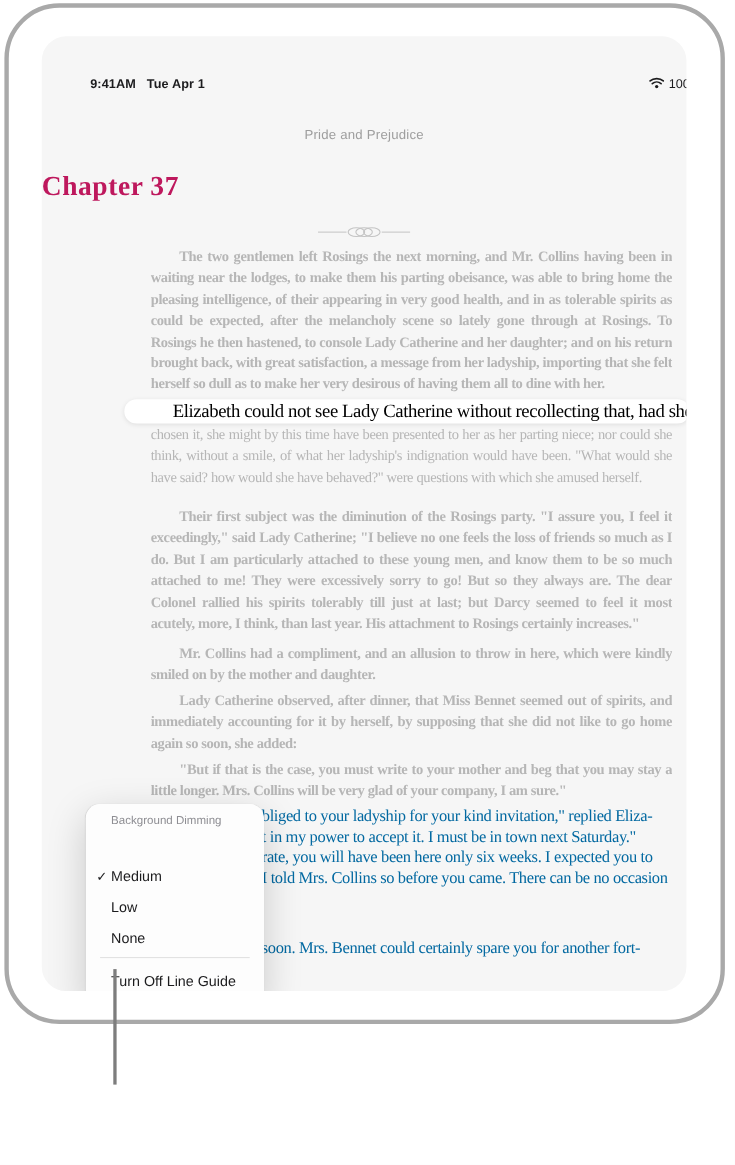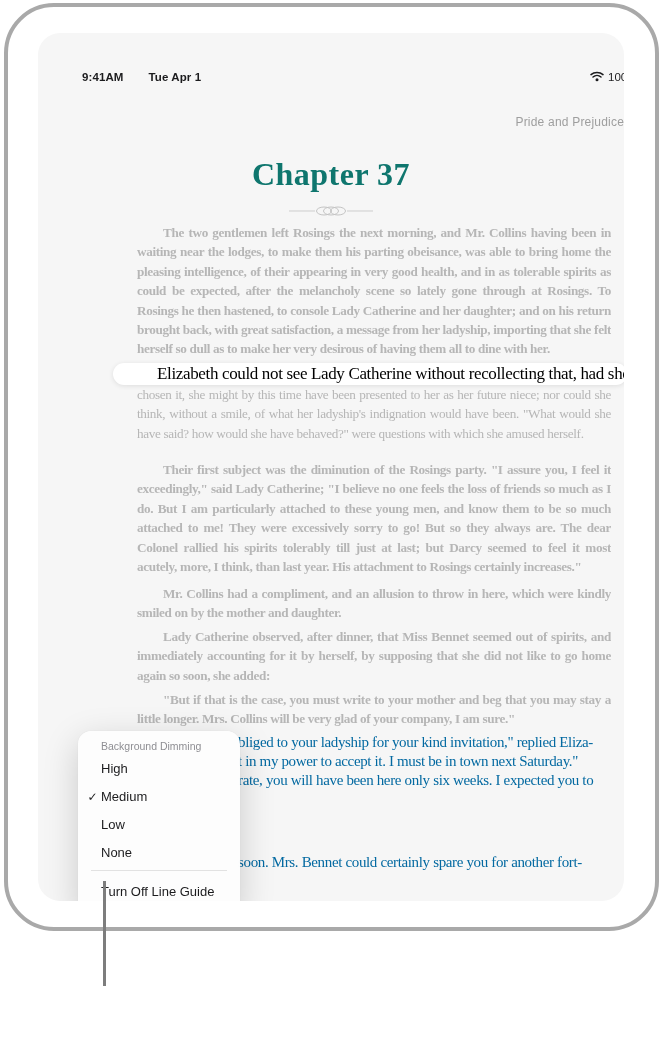--- a/index.html
+++ b/index.html
@@ -19,36 +19,36 @@
   .screen{
     position:absolute;left:38px;top:33px;width:586px;height:868px;
     background:#f6f6f6;border-radius:22px;overflow:hidden;
   }
 
   
   .status-left{
     position:absolute;left:44px;top:37px;height:14px;line-height:14px;
     font-size:11.5px;font-weight:700;color:#1c1c1e;letter-spacing:0.1px;
   }
-  .status-left .date{margin-left:25px;text-align:right;}
+  .status-left .date{margin-left:10px;text-align:right;}
   .status-right{
     position:absolute;top:37px;left:552px;height:14px;
     display:flex;align-items:center;gap:4px;
   }
   .status-right .pct{font-size:11.5px;color:#1c1c1e;}
 
   
   .running-header{
-    position:absolute;left:0;top:82px;width:100%;text-align:right;
+    position:absolute;left:0;top:82px;width:100%;text-align:center;
     font-size:12px;color:#9e9e9e;letter-spacing:0.2px;
   }
   .chapter-title{
-    position:absolute;left:0;top:123px;width:100%;text-align:center;
+    position:absolute;left:0;top:123px;width:100%;text-align:left;
     font-family:"Liberation Serif","DejaVu Serif",serif;
-    font-size:32px;font-weight:700;color:#0f766e;letter-spacing:0.5px;
+    font-size:25px;font-weight:700;color:#be185d;letter-spacing:0.5px;
   }
   .ornament{position:absolute;top:171px;left:50%;transform:translateX(-50%);}
   .page-number{
     position:absolute;left:0;top:851px;width:100%;text-align:left;
     font-size:12px;color:#9b9b9b;margin-top:43px;
   }
 
   
   .para{
     position:absolute;left:99px;width:474px;
@@ -145,40 +145,37 @@
         <line x1="58" y1="7" x2="84" y2="7" stroke="#cdcdcd" stroke-width="1"></line>
       </svg>
     </div>
 
     <div class="para indent p1">The two gentlemen left Rosings the next morning, and Mr. Collins having been in waiting near the lodges, to make them his parting obeisance, was able to bring home the pleasing intelligence, of their appearing in very good health, and in as tolerable spirits as could be expected, after the melancholy scene so lately gone through at Rosings. To Rosings he then hastened, to console Lady Catherine and her daughter; and on his return brought back, with great satisfaction, a message from her ladyship, importing that she felt herself so dull as to make her very desirous of having them all to dine with her.</div>
 
     <div class="line-guide">
       <span>Elizabeth could not see Lady Catherine without recollecting that, had she</span>
     </div>
 
-    <div class="para p2rest">chosen it, she might by this time have been presented to her as her future niece; nor could she think, without a smile, of what her ladyship's indignation would have been. "What would she have said? how would she have behaved?" were questions with which she amused herself.</div>
+    <div class="para p2rest">chosen it, she might by this time have been presented to her as her parting niece; nor could she think, without a smile, of what her ladyship's indignation would have been. "What would she have said? how would she have behaved?" were questions with which she amused herself.</div>
     <div class="para indent p3">Their first subject was the diminution of the Rosings party. "I assure you, I feel it exceedingly," said Lady Catherine; "I believe no one feels the loss of friends so much as I do. But I am particularly attached to these young men, and know them to be so much attached to me! They were excessively sorry to go! But so they always are. The dear Colonel rallied his spirits tolerably till just at last; but Darcy seemed to feel it most acutely, more, I think, than last year. His attachment to Rosings certainly increases."</div>
     <div class="para indent p4">Mr. Collins had a compliment, and an allusion to throw in here, which were kindly smiled on by the mother and daughter.</div>
     <div class="para indent p5">Lady Catherine observed, after dinner, that Miss Bennet seemed out of spirits, and immediately accounting for it by herself, by supposing that she did not like to go home again so soon, she added:</div>
     <div class="para indent p6">"But if that is the case, you must write to your mother and beg that you may stay a little longer. Mrs. Collins will be very glad of your company, I am sure."</div>
 
     <div class="frag f7a">bliged to your ladyship for your kind invitation," replied Eliza-</div>
     <div class="frag f7b">t in my power to accept it. I must be in town next Saturday."</div>
     <div class="frag f8a">rate, you will have been here only six weeks. I expected you to</div>
+    <div class="frag f8b">I told Mrs. Collins so before you came. There can be no occasion</div>
     <div class="frag f8c">soon. Mrs. Bennet could certainly spare you for another fort-</div>
 
     <div class="page-number">160</div>
 
     <div class="popup">
       <div class="popup-title">Background Dimming</div>
 
-      <div class="opt opt-high">
-        <span class="check"></span>
-        <span class="lbl">High</span>
-      </div>
       <div class="opt opt-medium">
         <span class="check">✓</span>
         <span class="lbl">Medium</span>
       </div>
       <div class="opt opt-none">
         <span class="check"></span>
         <span class="lbl">None</span>
       </div>
       <div class="opt opt-low">
         <span class="check"></span>

